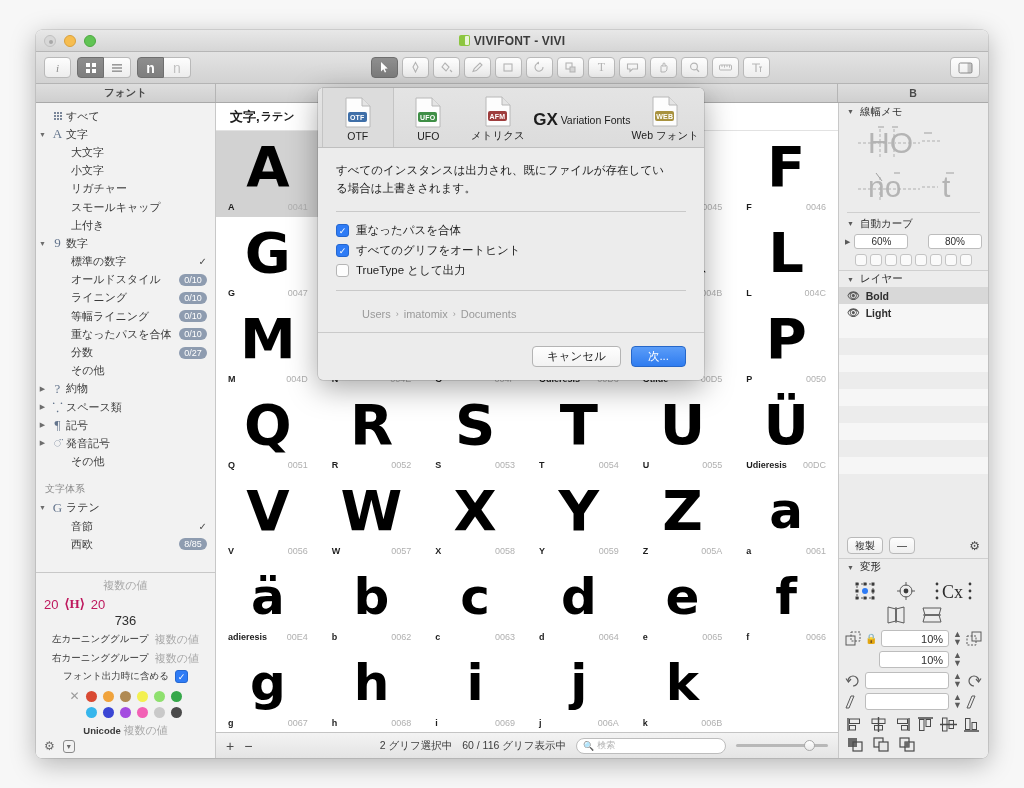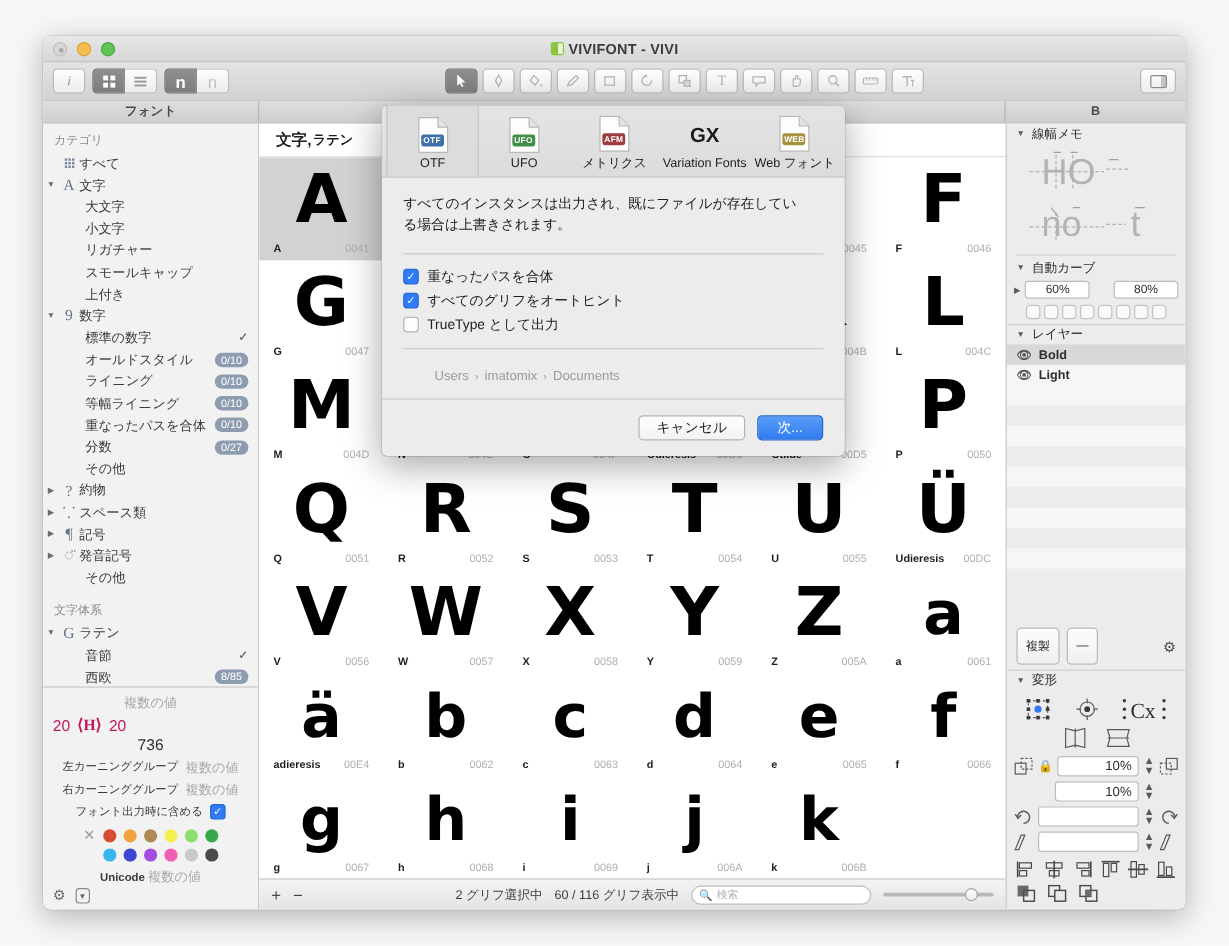--- a/index.html
+++ b/index.html
@@ -238,21 +238,21 @@
   .layer.active { background:#d8d8d8; }
   .layer.alt { background:#f6f6f6; }
   .eye { font-size:10px; color:#5a5a5a;}
   .stripes { flex:1; min-height:0; }
   .stripe { height:17px; }
   .stripe:nth-child(odd){ background:#f6f6f6;}
   .stripe:nth-child(even){ background:#ececec;}
   .rp-btnrow { display:flex; align-items:center; gap:6px; padding: 4px 8px; background:#ececec;}
   .rp-btn {
     background: linear-gradient(#fdfdfd,#efefef); border:.5px solid #b9b9b9;
-    border-radius:4px; height:31px; padding:0 7px; font-size:10px;
+    border-radius:4px; height:17px; padding:0 7px; font-size:10px;
     display:flex;align-items:center;justify-content:center;color:#2e2e2e;
   }
   .transform-icons { display:flex; justify-content:space-around; align-items:center; padding:5px 6px 2px;}
   .transform-icons2 { display:flex; justify-content:center; gap:14px; align-items:center; padding: 2px 0 4px;}
   .tf-row { display:flex; align-items:center; gap:4px; padding: 2px 6px; }
   .tf-field {
     background:#fff;border:.5px solid #bdbdbd;border-radius:3px;height:17px;
     flex:1; font-size:11px; display:flex;align-items:center;justify-content:flex-end;
     padding-right:5px; color:#2e2e2e;
   }
@@ -391,21 +391,20 @@
   <div class="tabstrip">
     <div class="tabcell" style="width:180px">フォント</div>
     <div class="tabcell" style="flex:1">AC</div>
     <div class="tabcell" style="width:150px">B</div>
   </div>
 
   <div class="body">
 
     <div class="sidebar">
       <div class="sb-scroll">
-        <div class="sb-head">カテゴリ</div>
         <div id="cat-rows">
             <div class="sb-row lvl0">
               <span class="disc"></span>
               <span class="allicon">
                 <span class="dotgrid">
                   <i></i>
                   <i></i>
                   <i></i>
                   <i></i>
                   <i></i>
@@ -1116,21 +1115,21 @@
         <div style="flex: 1 1 0%; display: flex; flex-direction: column; align-items: center; justify-content: center; gap: 2px; padding-top: 4px;">
           <div style="width: 26px; height: 31px; position: relative;">
             <svg width="26" height="31" viewBox="0 0 26 31" style="position:absolute;left:0;top:0;">
               <path d="M1 1 h16 l8 8 v21 h-24 z" fill="#fdfdfd" stroke="#b8b8b8" stroke-width="1"></path>
               <path d="M17 1 v8 h8" fill="#e4e4e4" stroke="#b8b8b8" stroke-width="1"></path>
             </svg>
             <div style="position:absolute;left:3px;bottom:6px;width:19px;height:10px;border-radius:2px;background:#9e3d3d;color:#fff;font-family:'Liberation Sans',sans-serif;font-weight:bold;font-size:7px;display:flex;align-items:center;justify-content:center;letter-spacing:.2px;">AFM</div>
           </div>
           <div style="font-size: 10.5px; color: rgb(29, 29, 29); white-space: nowrap;">メトリクス</div>
         </div>
-        <div style="flex: 1 1 0%; display: flex; flex-direction: column; align-items: center; justify-content: center; gap: 2px; padding-top: 4px;">
+        <div style="flex: 1 1 0%; display: flex; align-items: center; justify-content: center; gap: 2px; padding-top: 4px;">
           <div style="width: 26px; height: 31px; position: relative;">
             <div style="width:100%;height:100%;display:flex;align-items:center;justify-content:center;font-family:'Liberation Sans',sans-serif;font-weight:bold;font-size:17px;color:#1d1d1d;">GX</div>
           </div>
           <div style="font-size: 10.5px; color: rgb(29, 29, 29); white-space: nowrap;">Variation Fonts</div>
         </div>
         <div style="flex: 1 1 0%; display: flex; flex-direction: column; align-items: center; justify-content: center; gap: 2px; padding-top: 4px;">
           <div style="width: 26px; height: 31px; position: relative;">
             <svg width="26" height="31" viewBox="0 0 26 31" style="position:absolute;left:0;top:0;">
               <path d="M1 1 h16 l8 8 v21 h-24 z" fill="#fdfdfd" stroke="#b8b8b8" stroke-width="1"></path>
               <path d="M17 1 v8 h8" fill="#e4e4e4" stroke="#b8b8b8" stroke-width="1"></path>

